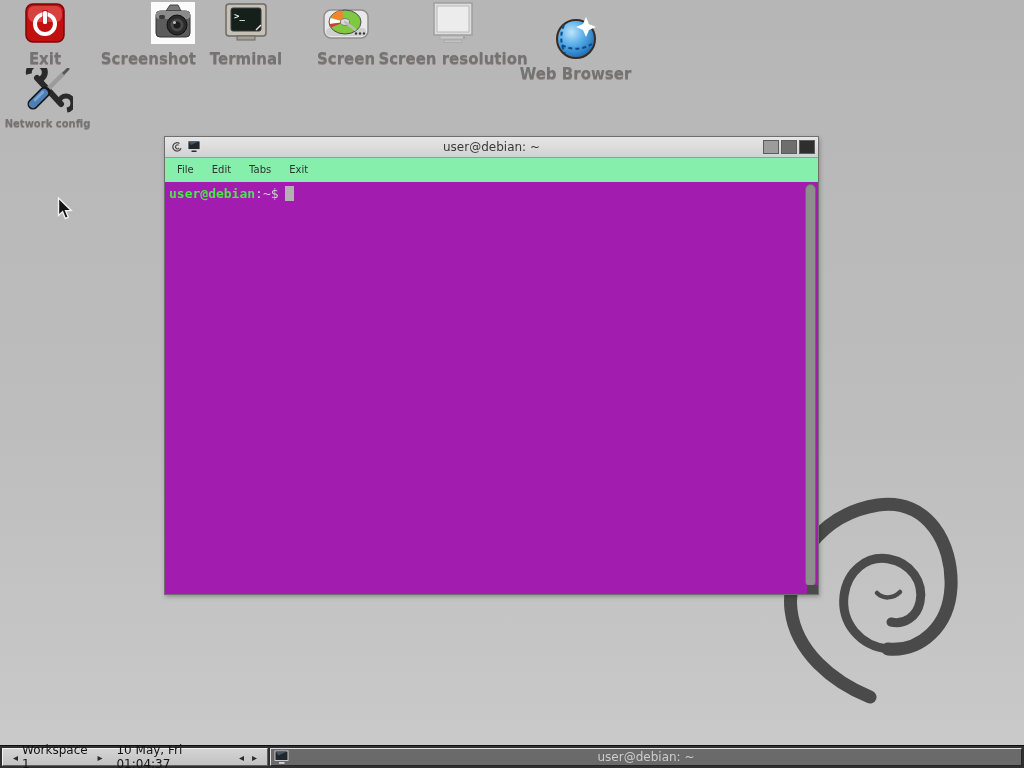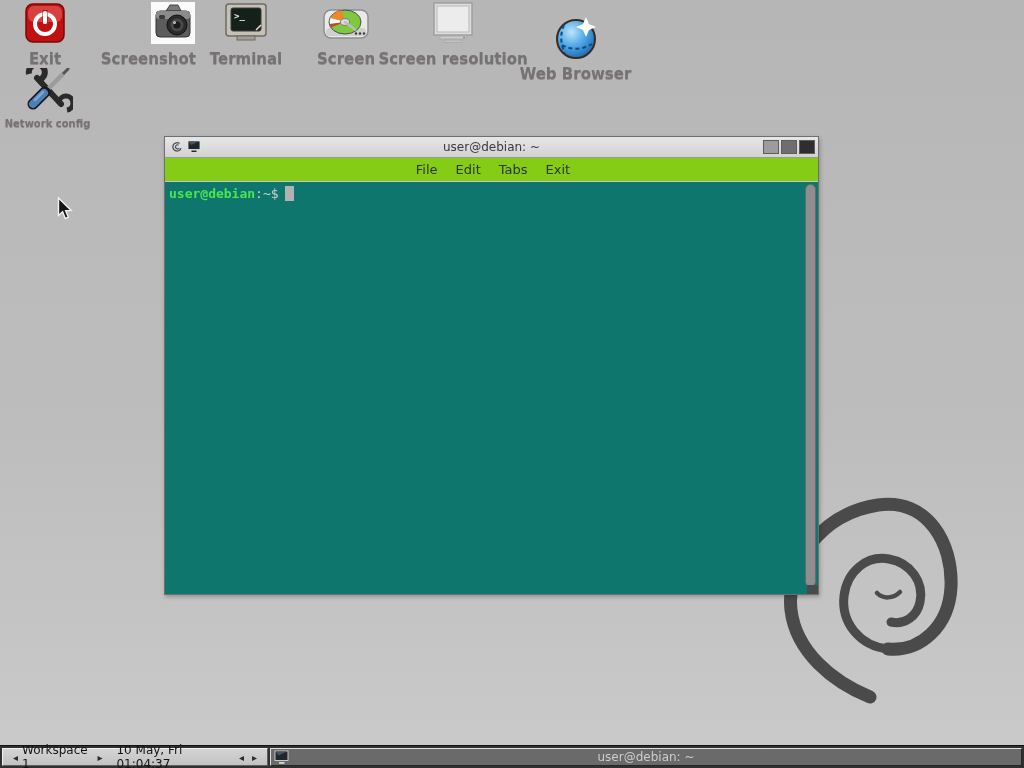--- a/index.html
+++ b/index.html
@@ -40,27 +40,27 @@
     font-size:12px; color:#3a3a3a; pointer-events:none;
   }
   .titlebar .tb-icons { display:flex; align-items:center; gap:4px; margin-left:5px; z-index:1; }
   .win-buttons { position:absolute; right:3px; top:3px; display:flex; gap:2px; z-index:1; }
   .win-btn { width:16px; height:14px; border:1px solid #5c5c5c; }
   .win-btn.min { background:#9c9c9c; }
   .win-btn.max { background:#6e6e6e; }
   .win-btn.close { background:#2e2e2e; }
 
   .menubar {
-    height:24px; flex:0 0 24px; background:#84cc16; border-bottom:1px solid #c6c6c4;
+    height:24px; flex:0 0 24px; background:#86efac; border-bottom:1px solid #c6c6c4;
     display:flex; align-items:center; padding-left:3px;
-    font-size:13px; color:#2e3436;justify-content:center;
+    font-size:10px; color:#2e3436;
   }
   .menu-item { padding:2px 9px; border-radius:2px; }
 
-  .term-content { flex:1 1 auto; position:relative; background:#0f766e; overflow:hidden; }
+  .term-content { flex:1 1 auto; position:relative; background:#a21caf; overflow:hidden; }
   .prompt-line {
     font-family:"DejaVu Sans Mono", monospace; font-size:13px; line-height:17px;
     padding:3px 0 0 4px; white-space:pre; display:flex; align-items:center;
   }
   .p-user { color:#4ee44e; font-weight:bold; }
   .p-rest { color:#cfcfcf; }
   .block-cursor { display:inline-block; width:9px; height:15px; background:#b2b2b2; margin-left:6px; }
   .term-scrollbar {
     position:absolute; top:2px; right:2px; bottom:7px; width:11px;
     background:#8e8e8e; border:1px solid #6a6a6a; border-radius:6px;

